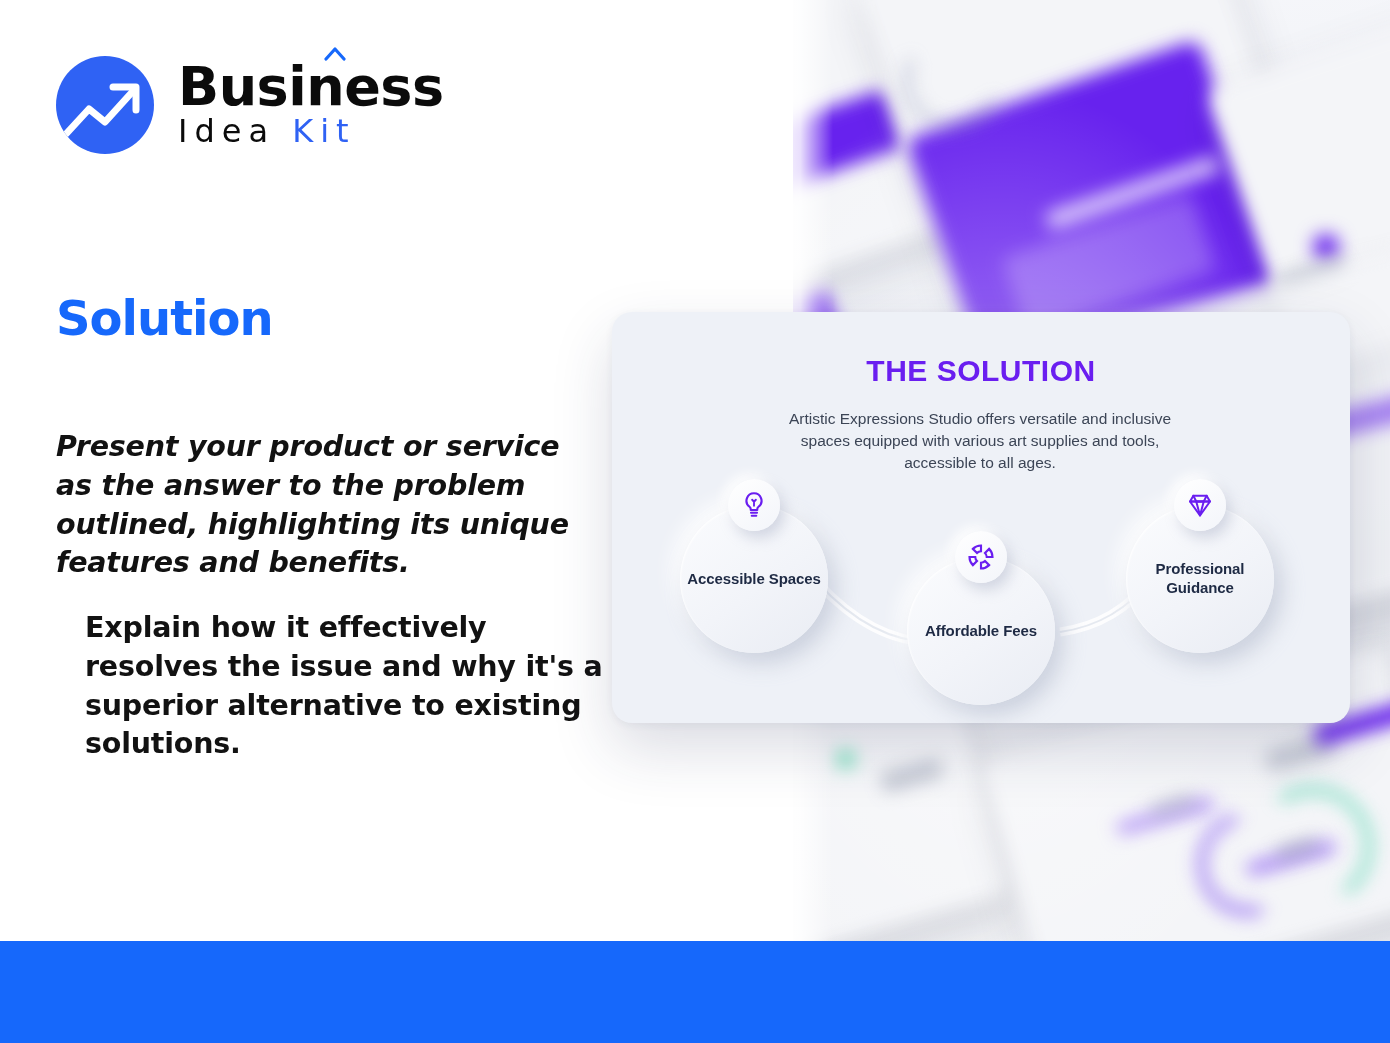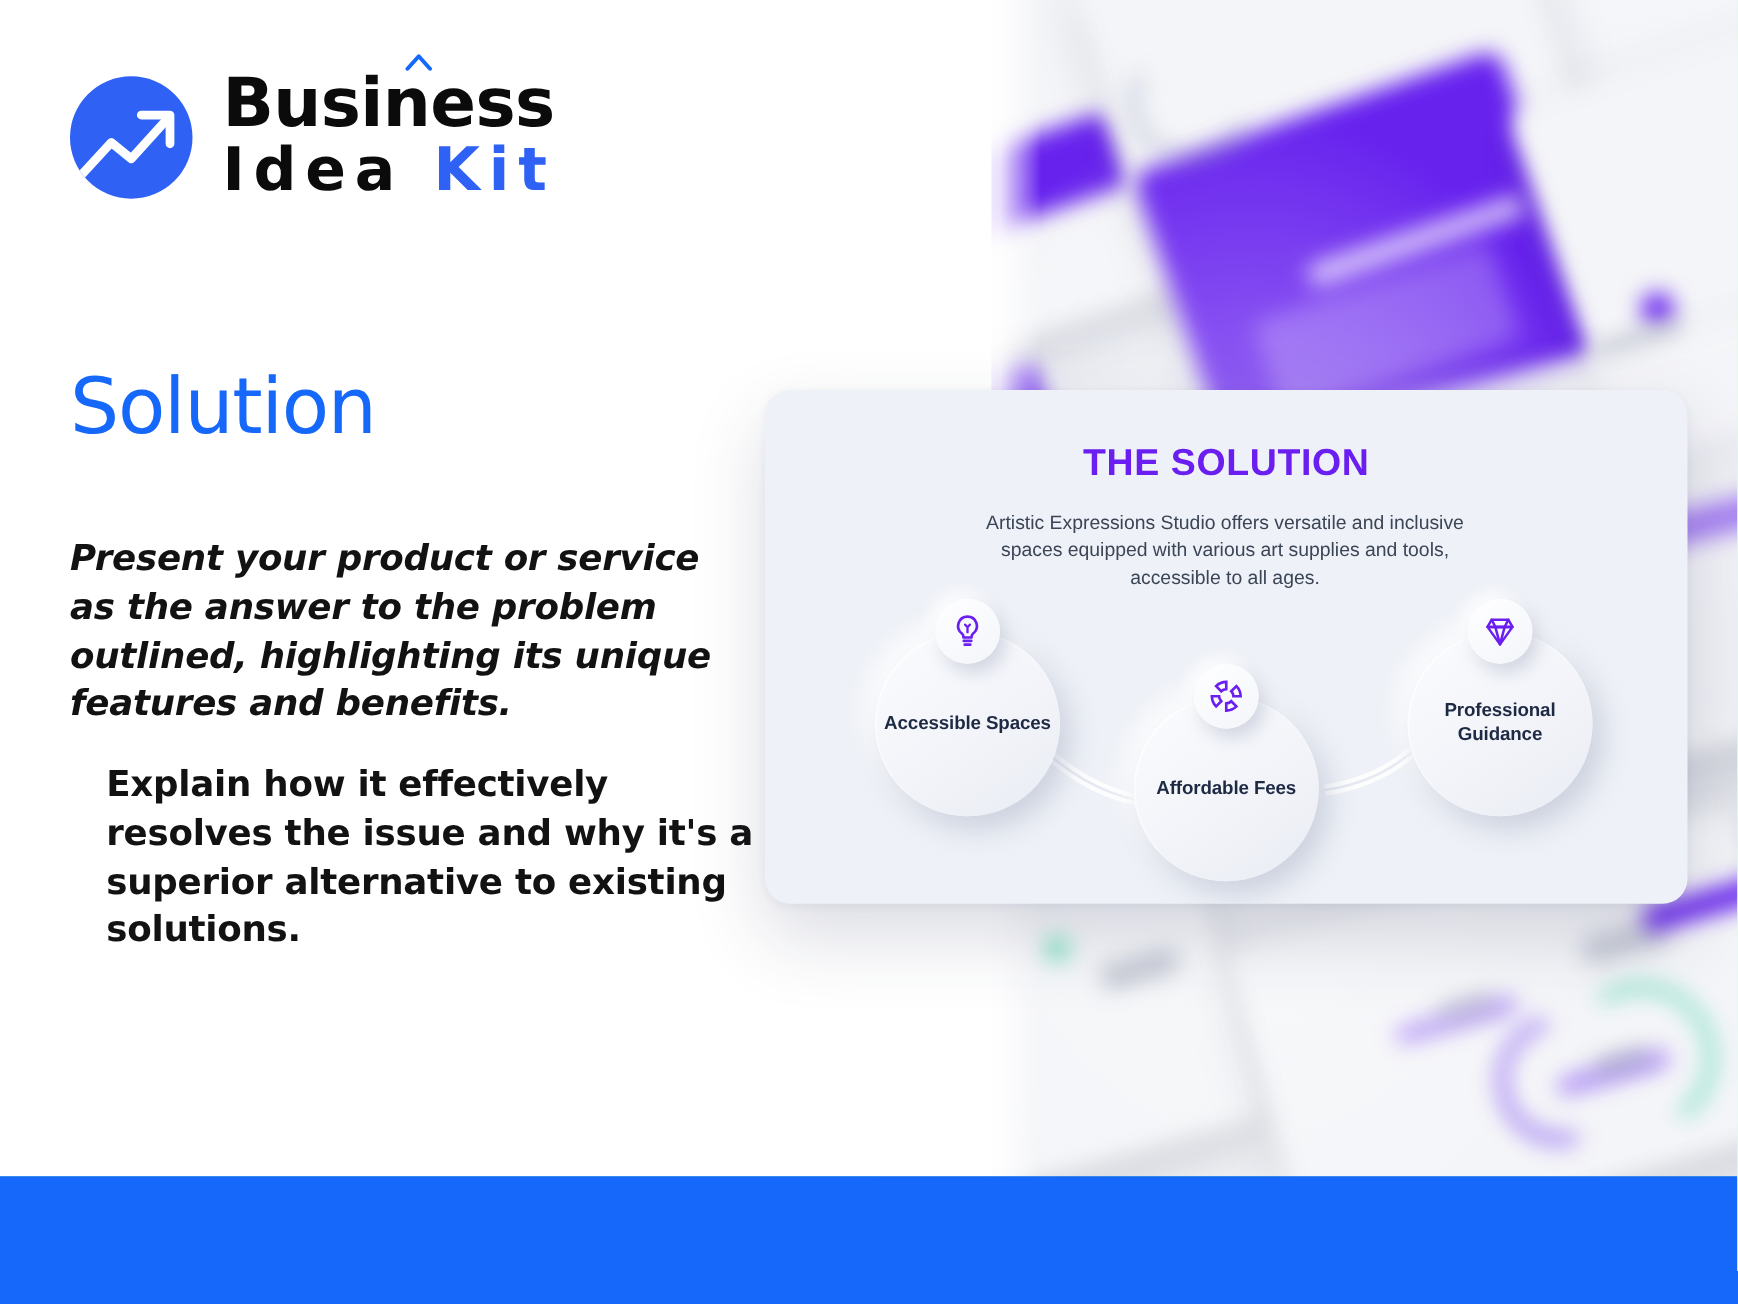--- a/index.html
+++ b/index.html
@@ -79,30 +79,30 @@
   .logo-line1 {
     font-size:54px; font-weight:700; letter-spacing:-0.5px;
     color:#0b0b0b; line-height:1; position:relative;
     font-family:"DejaVu Sans", sans-serif;
   }
   .logo-caret{
     position:absolute; left:146px; top:-13px;
     width:22px; height:14px;
   }
   .logo-line2 {
-    font-size:48px; font-weight:700; line-height:1.12;
+    font-size:32px; font-weight:400; line-height:1.12;
     letter-spacing:7px; color:#0b0b0b;
     font-family:"DejaVu Sans", sans-serif;
   }
   .logo-line2 .kit { color:#2f62f4; }
 
   
   .page-title{
     position:absolute; left:56px; top:294px;
-    font-size:62px; font-weight:400; color:#1668fb;
+    font-size:48px; font-weight:700; color:#1668fb;
     letter-spacing:-1px; line-height:1;
     font-family:"DejaVu Sans", sans-serif;
   }
   .para {
     position:absolute; left:56px; width:540px;
     font-size:28.5px; line-height:1.36; font-weight:700;
     color:#121212; letter-spacing:-0.2px;
     font-family:"DejaVu Sans", sans-serif;
   }
   .para-1 { top:428px;font-style:italic; }
@@ -246,21 +246,21 @@
     <div class="card-title">THE SOLUTION</div>
     <div class="card-desc">Artistic Expressions Studio offers versatile and inclusive spaces equipped with various art supplies and tools, accessible to all ages.</div>
 
     <svg class="connectors" viewBox="0 0 738 411">
       <path d="M205 270 Q260 330 320 330" fill="none" stroke="#ffffff" stroke-width="9" opacity=".85"></path>
       <path d="M205 270 Q260 330 320 330" fill="none" stroke="#dfe3ec" stroke-width="2" opacity=".8"></path>
       <path d="M448 320 Q505 312 540 266" fill="none" stroke="#ffffff" stroke-width="9" opacity=".85"></path>
       <path d="M448 320 Q505 312 540 266" fill="none" stroke="#dfe3ec" stroke-width="2" opacity=".8"></path>
     </svg>
 
-    <div class="feature" id="f1" style="position:absolute; left:88px; top:193px; width:148px; height:148px;">
+    <div class="feature" id="f1" style="position:absolute; left:68px; top:193px; width:148px; height:148px;">
       <div class="bubble">
         <div class="label">Accessible Spaces</div>
       </div>
       <div class="badge">
         <svg width="30" height="30" viewBox="0 0 24 24">
           <path d="M12 2.6a6 6 0 0 0-3.6 10.8c.6.5 1 1.2 1 2v.6h5.2v-.6c0-.8.4-1.5 1-2A6 6 0 0 0 12 2.6z" fill="none" stroke="#6a1ef0" stroke-width="1.7" stroke-linejoin="round"></path>
           <path d="M9.6 18.2h4.8M10.2 20.6h3.6" fill="none" stroke="#6a1ef0" stroke-width="1.7" stroke-linecap="round"></path>
           <path d="M12 12.6V9.4M12 9.4l-1.5-1.6M12 9.4l1.5-1.6" fill="none" stroke="#6a1ef0" stroke-width="1.5" stroke-linecap="round"></path>
         </svg>
       </div>

